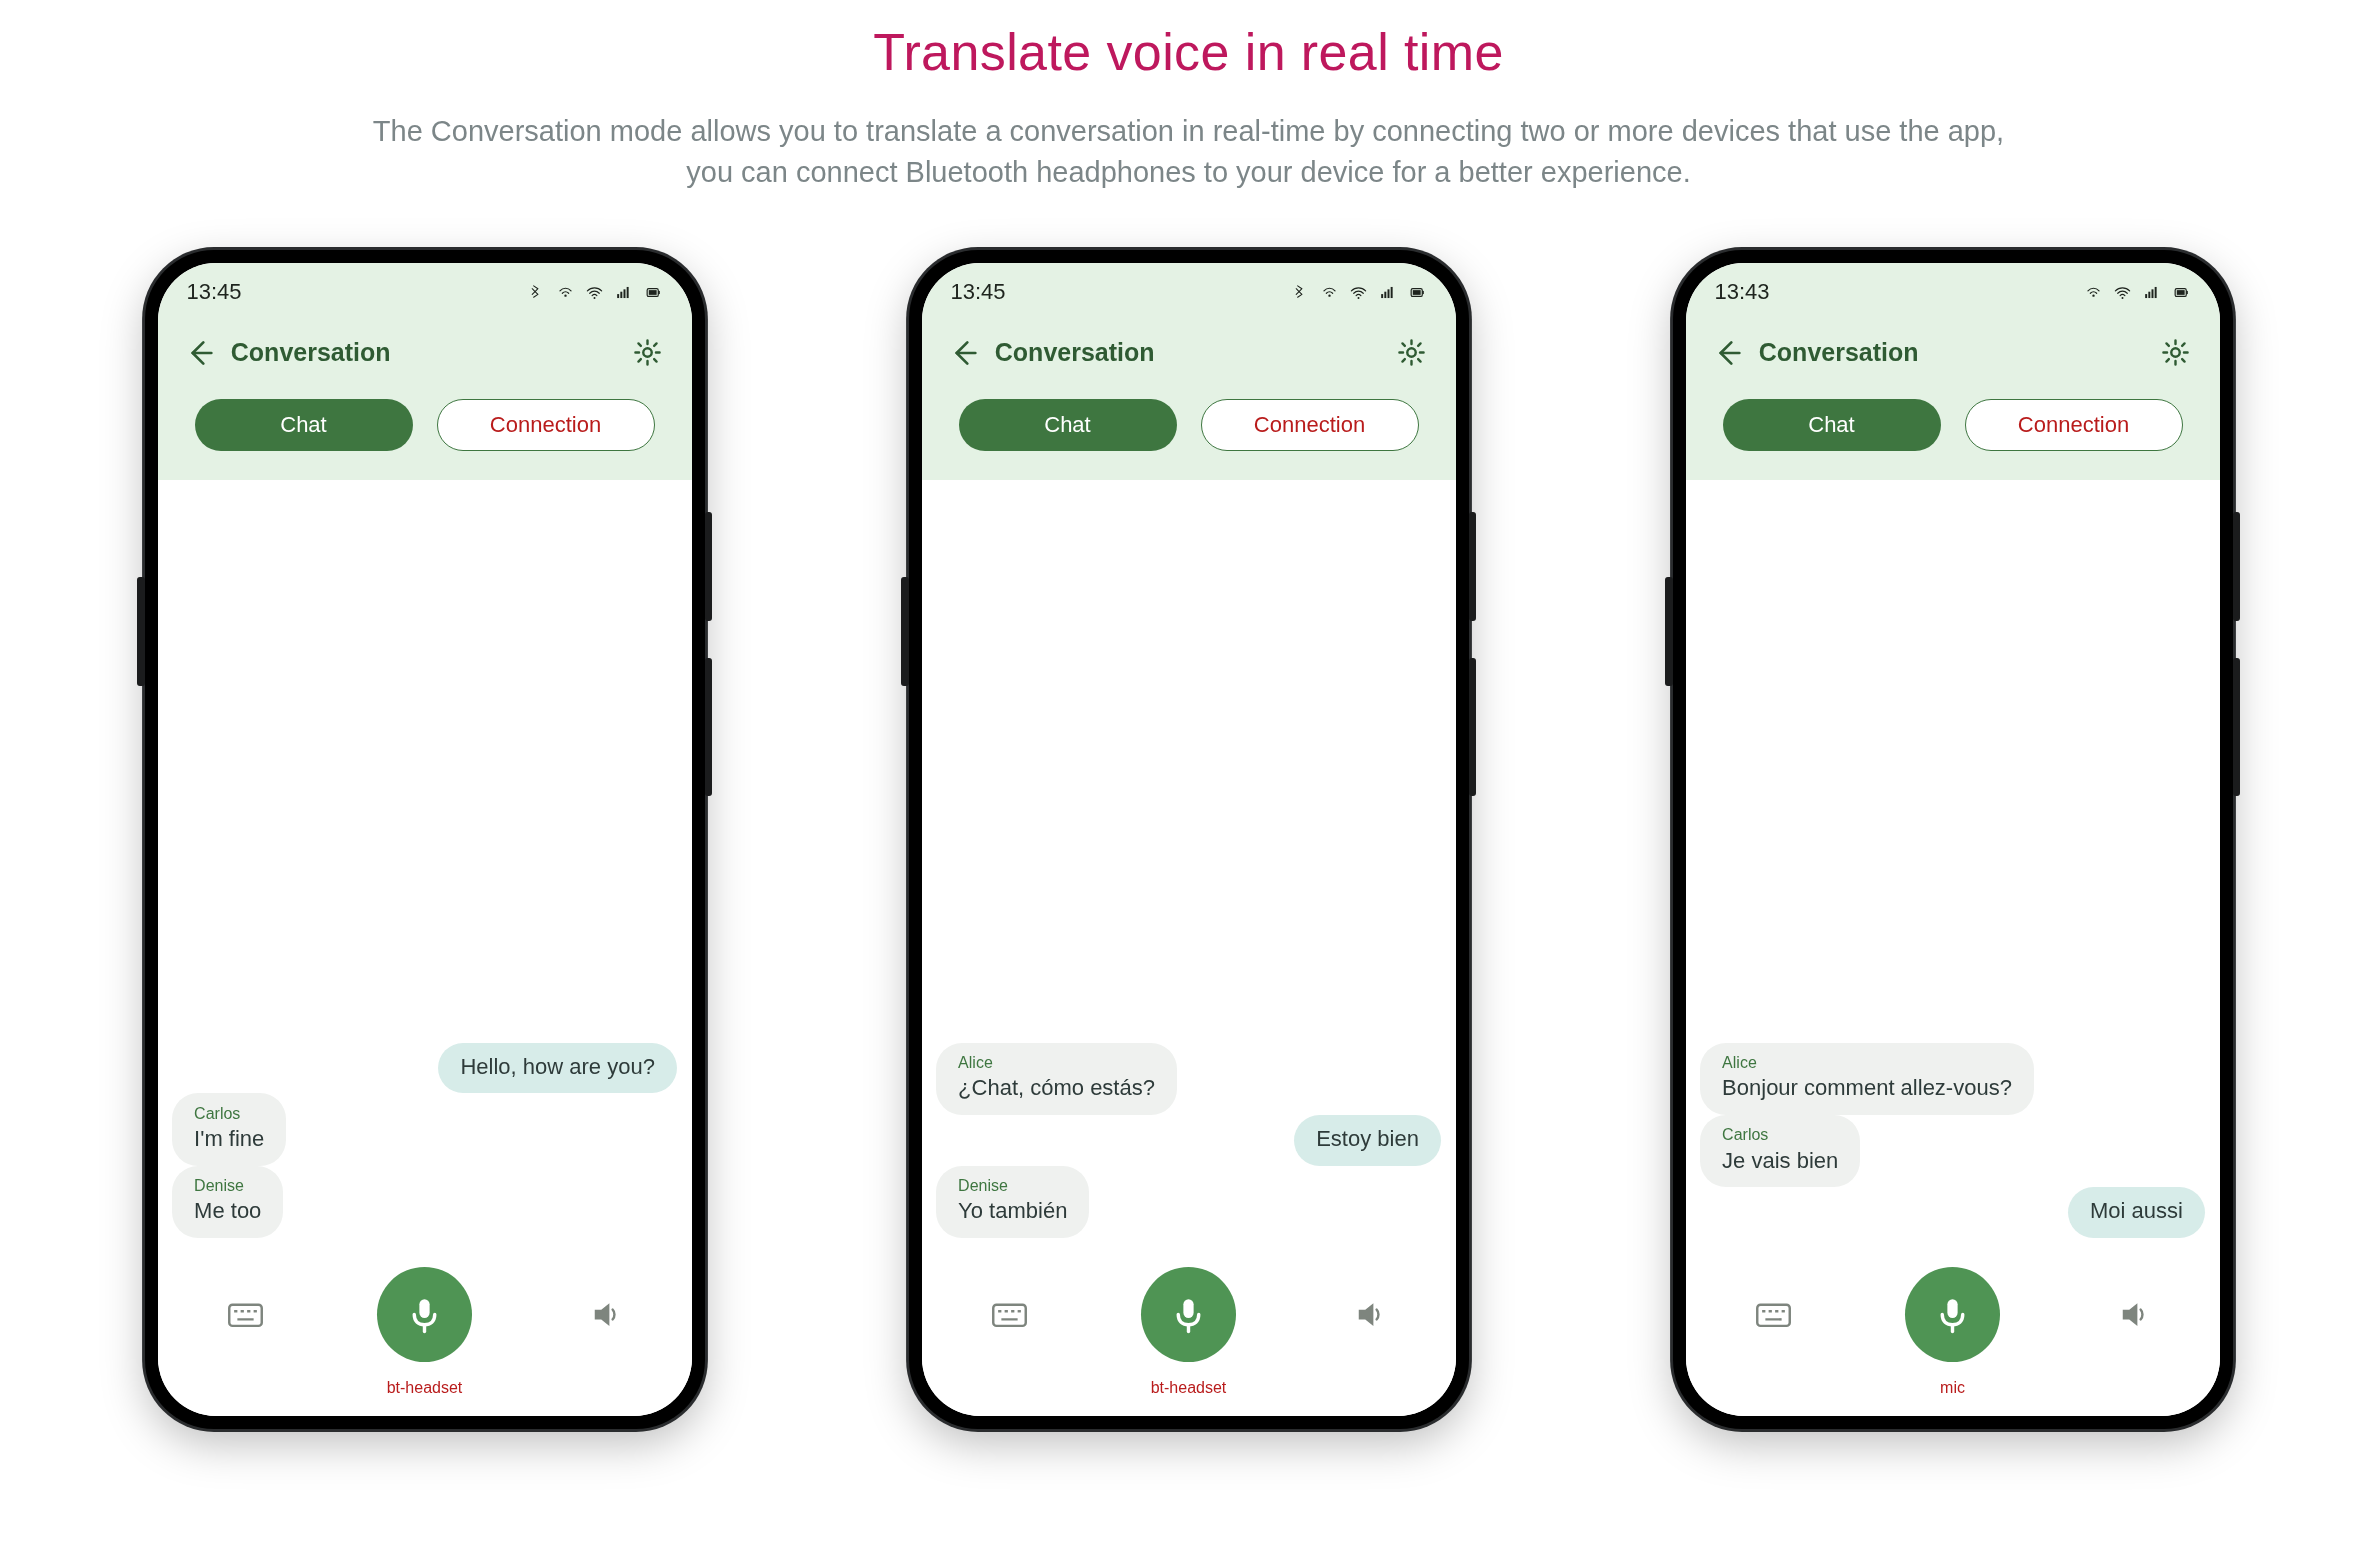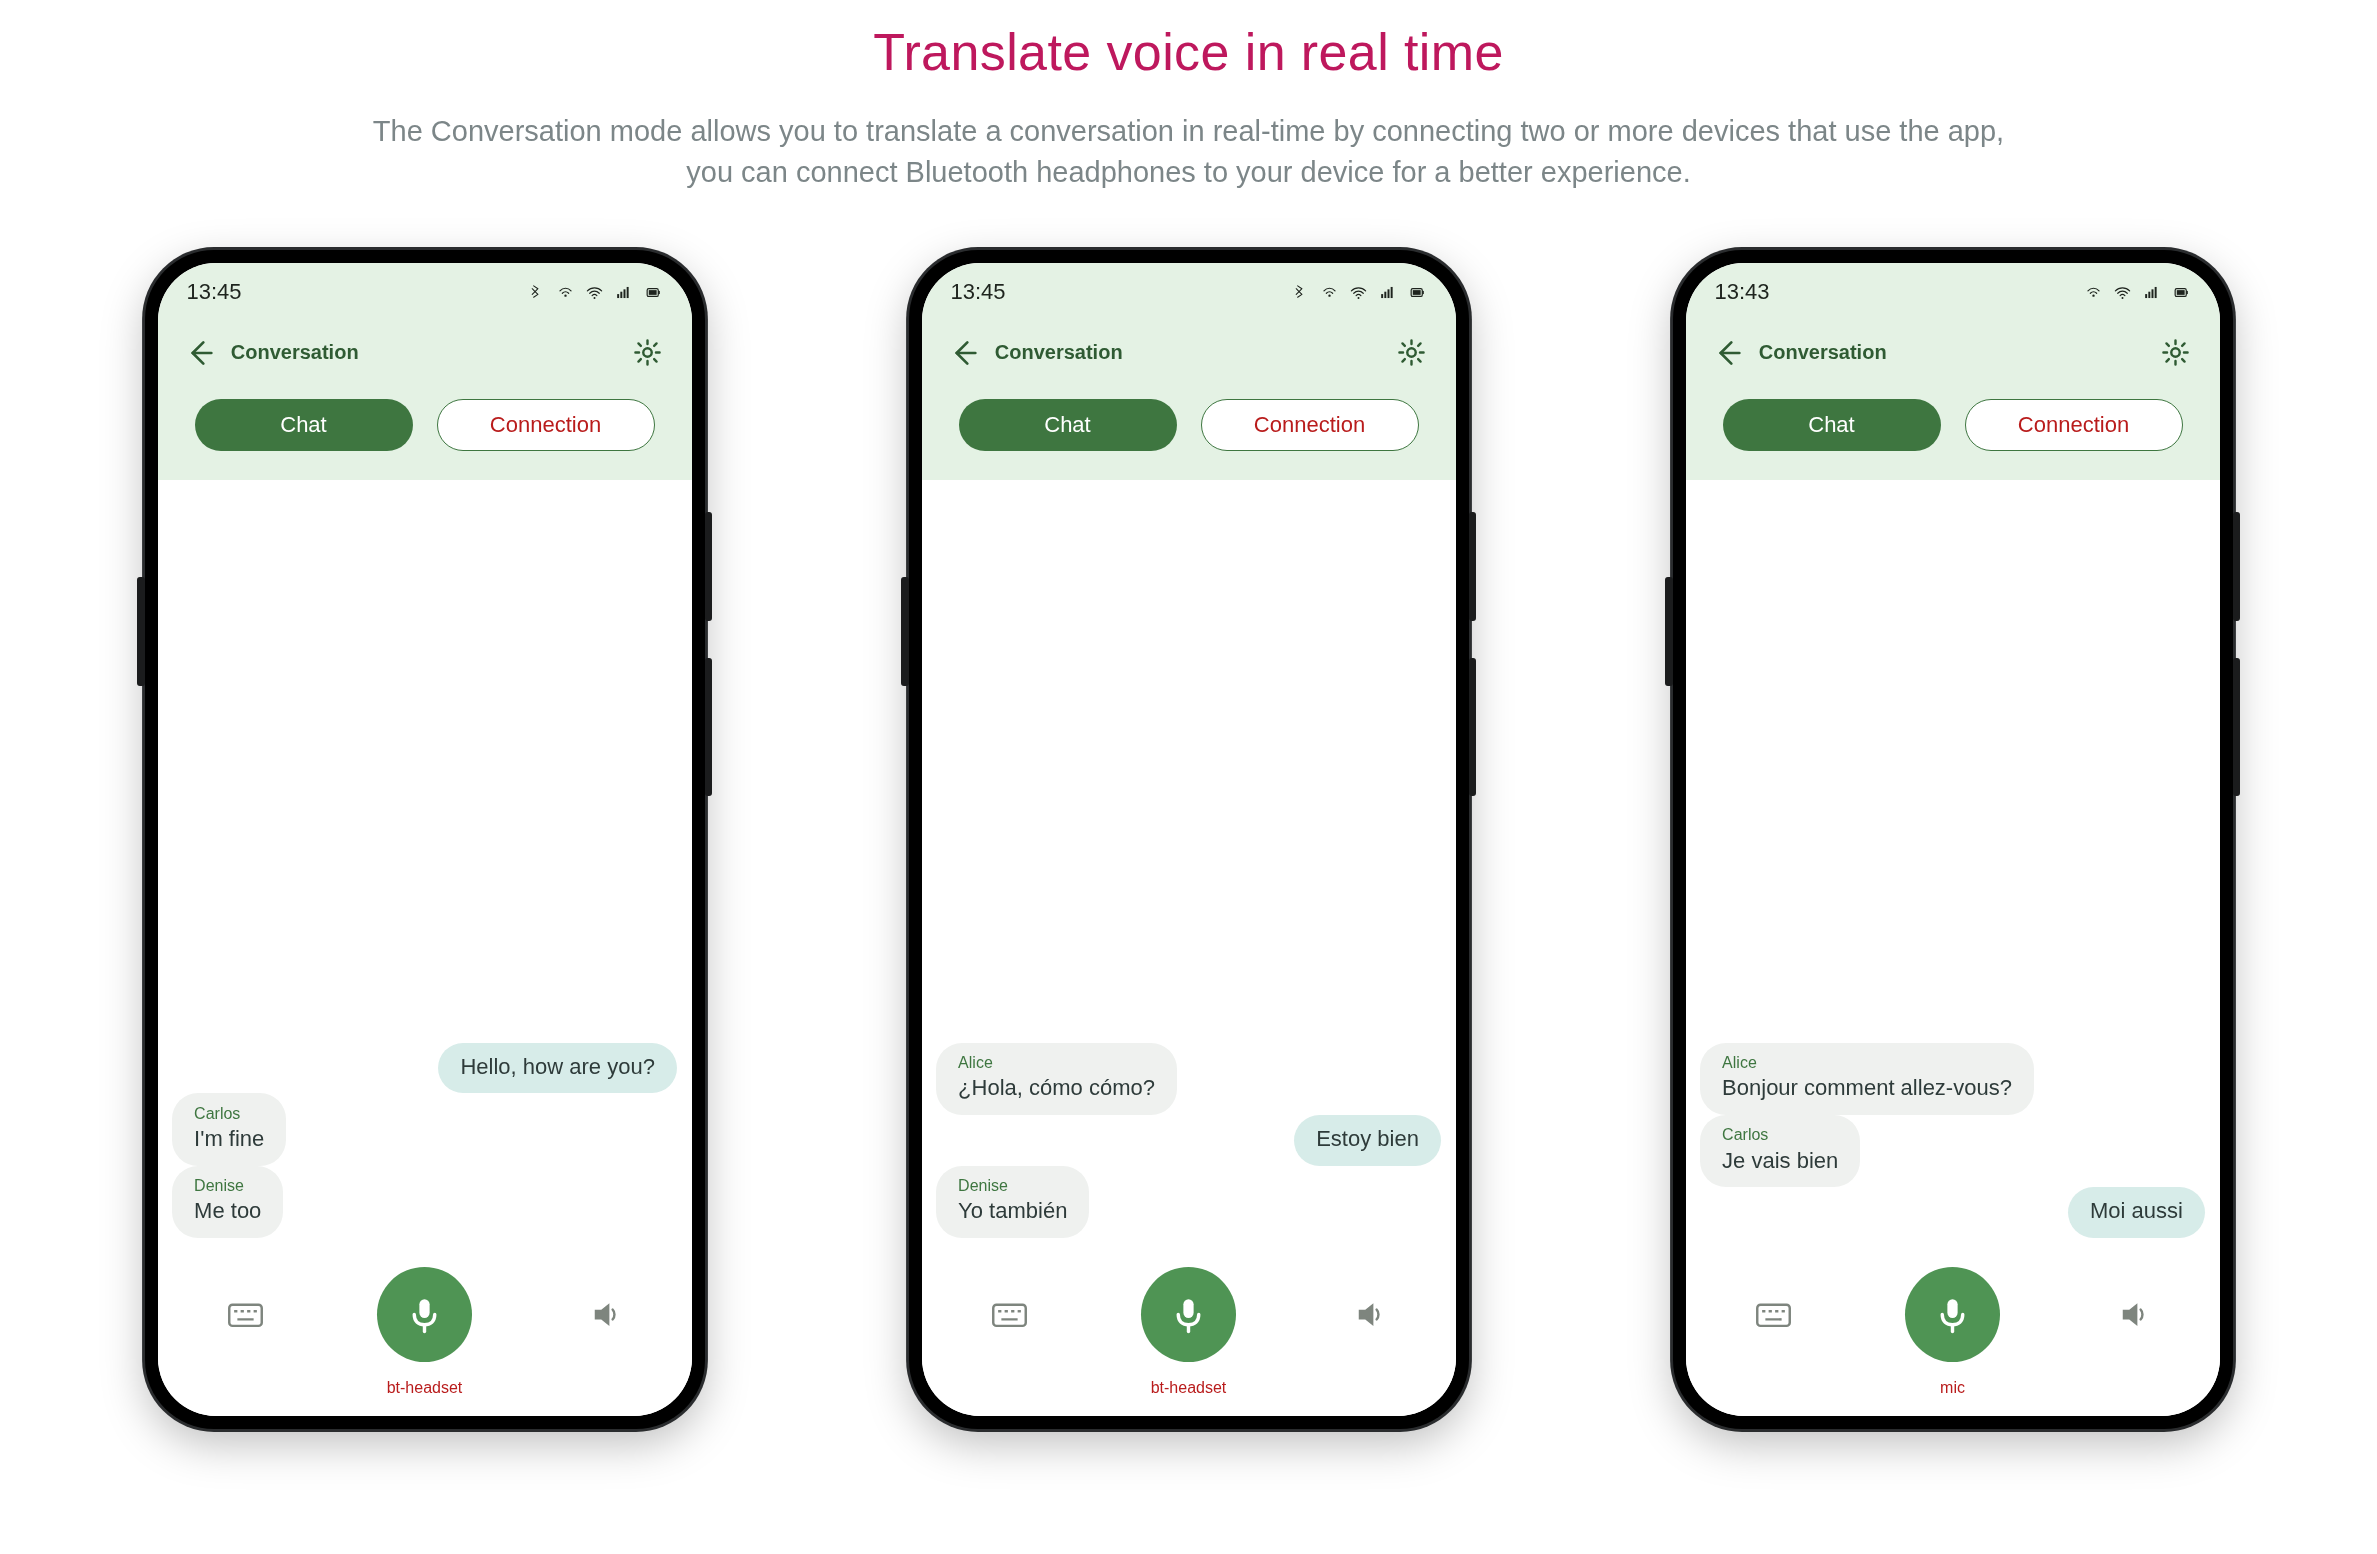--- a/index.html
+++ b/index.html
@@ -98,21 +98,21 @@
     display: flex;
     align-items: center;
     height: 63px;
   }
   .appheader .back {
     width: 44px; height: 44px;
     display:flex; align-items:center; justify-content:center;
     color:#2f5b33;
   }
   .appheader .title {
-    font-size: 20px;
+    font-size: 25px;
     font-weight: 600;
     color: #2f5b33;
     margin-left: 7.3px;
   }
   .appheader .settings {
     margin-left: auto;
     width: 44px; height: 44px;
     display:flex; align-items:center; justify-content:center;
     color:#2f5b33;
   }
@@ -370,21 +370,21 @@
         <div class="tabs">
           <div class="tab active">Chat</div>
           <div class="tab inactive">Connection</div>
         </div>
       </div>
 
       <div class="chat">
         <div class="messages">
           <div class="bubble left">
               <div class="sender">Alice</div>
-              <div>¿Hola, cómo cómo?</div>
+              <div>¿Chat, cómo estás?</div>
             </div>
               <div class="bubble right">
 
               <div>Estoy bien</div>
             </div>
               <div class="bubble left">
               <div class="sender">Denise</div>
               <div>Yo también</div>
             </div>
         </div>

